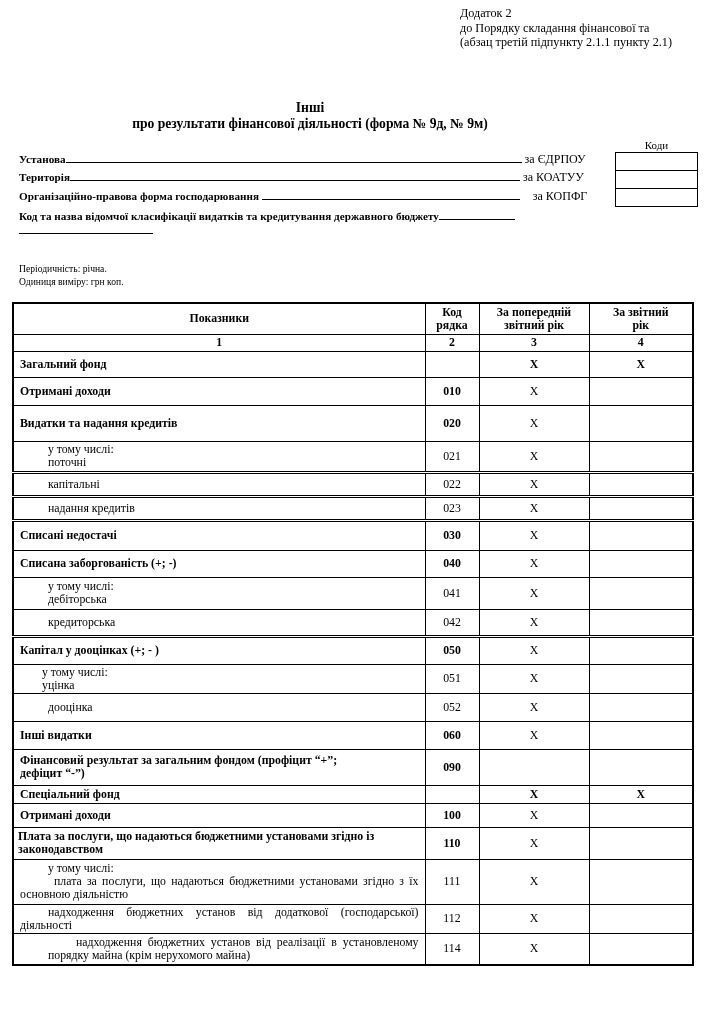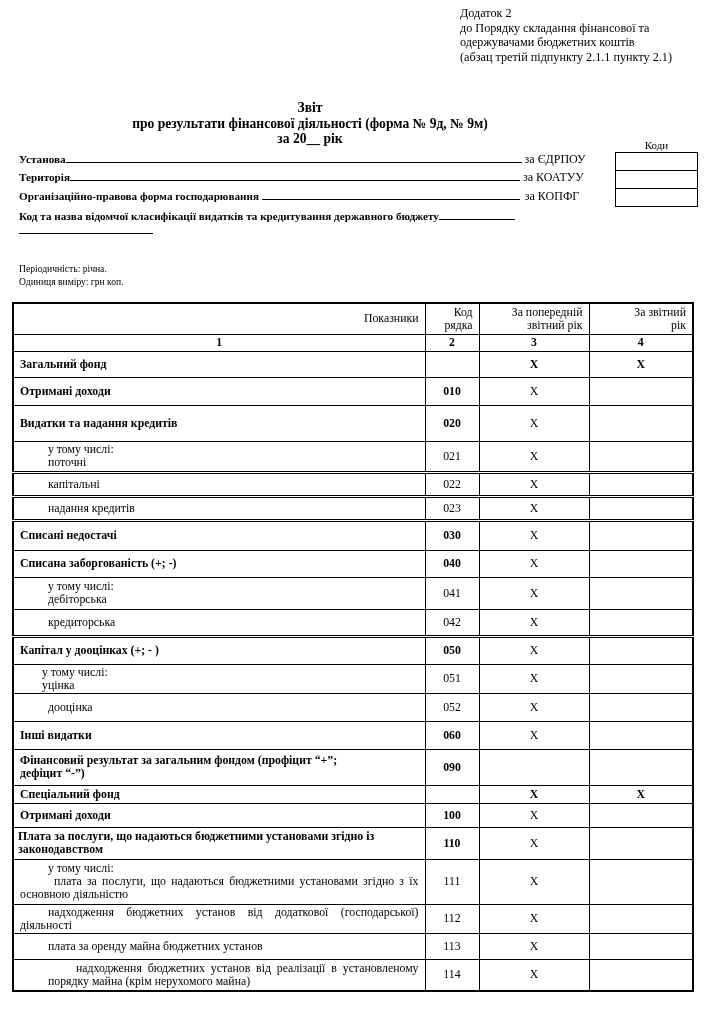--- a/index.html
+++ b/index.html
@@ -36,61 +36,59 @@
     position: absolute; left: 19px; top: 263px; font-size: 9.6px; line-height: 12.5px;
   }
   table.main {
     position: absolute; left: 12px; top: 302px; width: 680px;
     border-collapse: collapse; border: 2px solid #000;
     font-size: 11.8px; table-layout: fixed;
   }
   table.main td, table.main th {
     border: 1.5px solid #000; padding: 0 6px; vertical-align: middle;
   }
-  table.main th { font-weight: normal; text-align: right; line-height: 13px; }
+  table.main th { font-weight: bold; text-align: center; line-height: 13px; }
   .c-code, .c-prev, .c-cur { text-align: center; }
   .b { font-weight: bold; }
   .ind { padding-left: 34px !important; }
   .ind2 { padding-left: 28px !important; }
   .bottom-align td { vertical-align: bottom; padding-bottom: 2px; margin-left: 39px; }
   tr.dbl td { border-bottom: 3px double #000; }
   .just { text-align: justify; text-indent: 28px; padding-left: 6px !important; line-height: 13px; }
   .numrow td { font-weight: bold; text-align: center; }
 </style>
 </head>
 <body>
 
 <div class="appendix">
   <div>Додаток 2</div>
   <div>до Порядку складання фінансової та</div>
-  <div>одержувачами бюджетних коштів</div>
   <div>(абзац третій підпункту 2.1.1 пункту 2.1)</div>
 </div>
 
 <div class="title-block">
-  <div>Звіт</div>
+  <div>Інші</div>
   <div>про результати фінансової діяльності (форма № 9д, № 9м)</div>
-  <div>за 20__ рік</div>
 </div>
 
 <div class="codes-label">Коди</div>
 <div class="codes-box">
   <div></div>
   <div></div>
   <div></div>
 </div>
 
 <div class="field-line" style="top:152px;">
   <b>Установа</b><span class="u" style="width:456px;"></span><span class="code">за ЄДРПОУ</span>
 </div>
 <div class="field-line" style="top:170px;">
   <b>Територія</b><span class="u" style="width:450px;"></span><span class="code">за КОАТУУ</span>
 </div>
 <div class="field-line" style="top:189px;">
-  <b>Організаційно-правова форма господарювання</b>&nbsp;<span class="u" style="width:258px;"></span><span class="code" style="margin-left:5px">за КОПФГ</span>
+  <b>Організаційно-правова форма господарювання</b>&nbsp;<span class="u" style="width:258px;"></span><span class="code" style="margin-left:13px">за КОПФГ</span>
 </div>
 <div class="field-line" style="top:209px;">
   <b>Код та назва відомчої класифікації видатків та кредитування державного бюджету</b><span class="u" style="width:76px;"></span>
 </div>
 <div class="field-line" style="top:223px;">
   <span class="u" style="width:134px;"></span>
 </div>
 
 <div class="meta">
   <div>Періодичність: річна.</div>
@@ -272,26 +270,20 @@
     <td class="c-cur"></td>
   </tr>
 
   <tr style="height:29px">
     <td class="just">надходження бюджетних установ від додаткової (господарської) діяльності</td>
     <td class="c-code">112</td>
     <td class="c-prev">X</td>
     <td class="c-cur"></td>
   </tr>
 
-  <tr style="height:26px">
-    <td class="ind">плата за оренду майна бюджетних установ</td>
-    <td class="c-code">113</td>
-    <td class="c-prev">X</td>
-    <td class="c-cur"></td>
-  </tr>
 
   <tr style="height:32px">
     <td class="just" style="text-indent:28px; padding-left:34px !important">надходження бюджетних установ від реалізації в установленому порядку майна (крім нерухомого майна)</td>
     <td class="c-code">114</td>
     <td class="c-prev">X</td>
     <td class="c-cur"></td>
   </tr>
 </tbody>
   </table>
 

